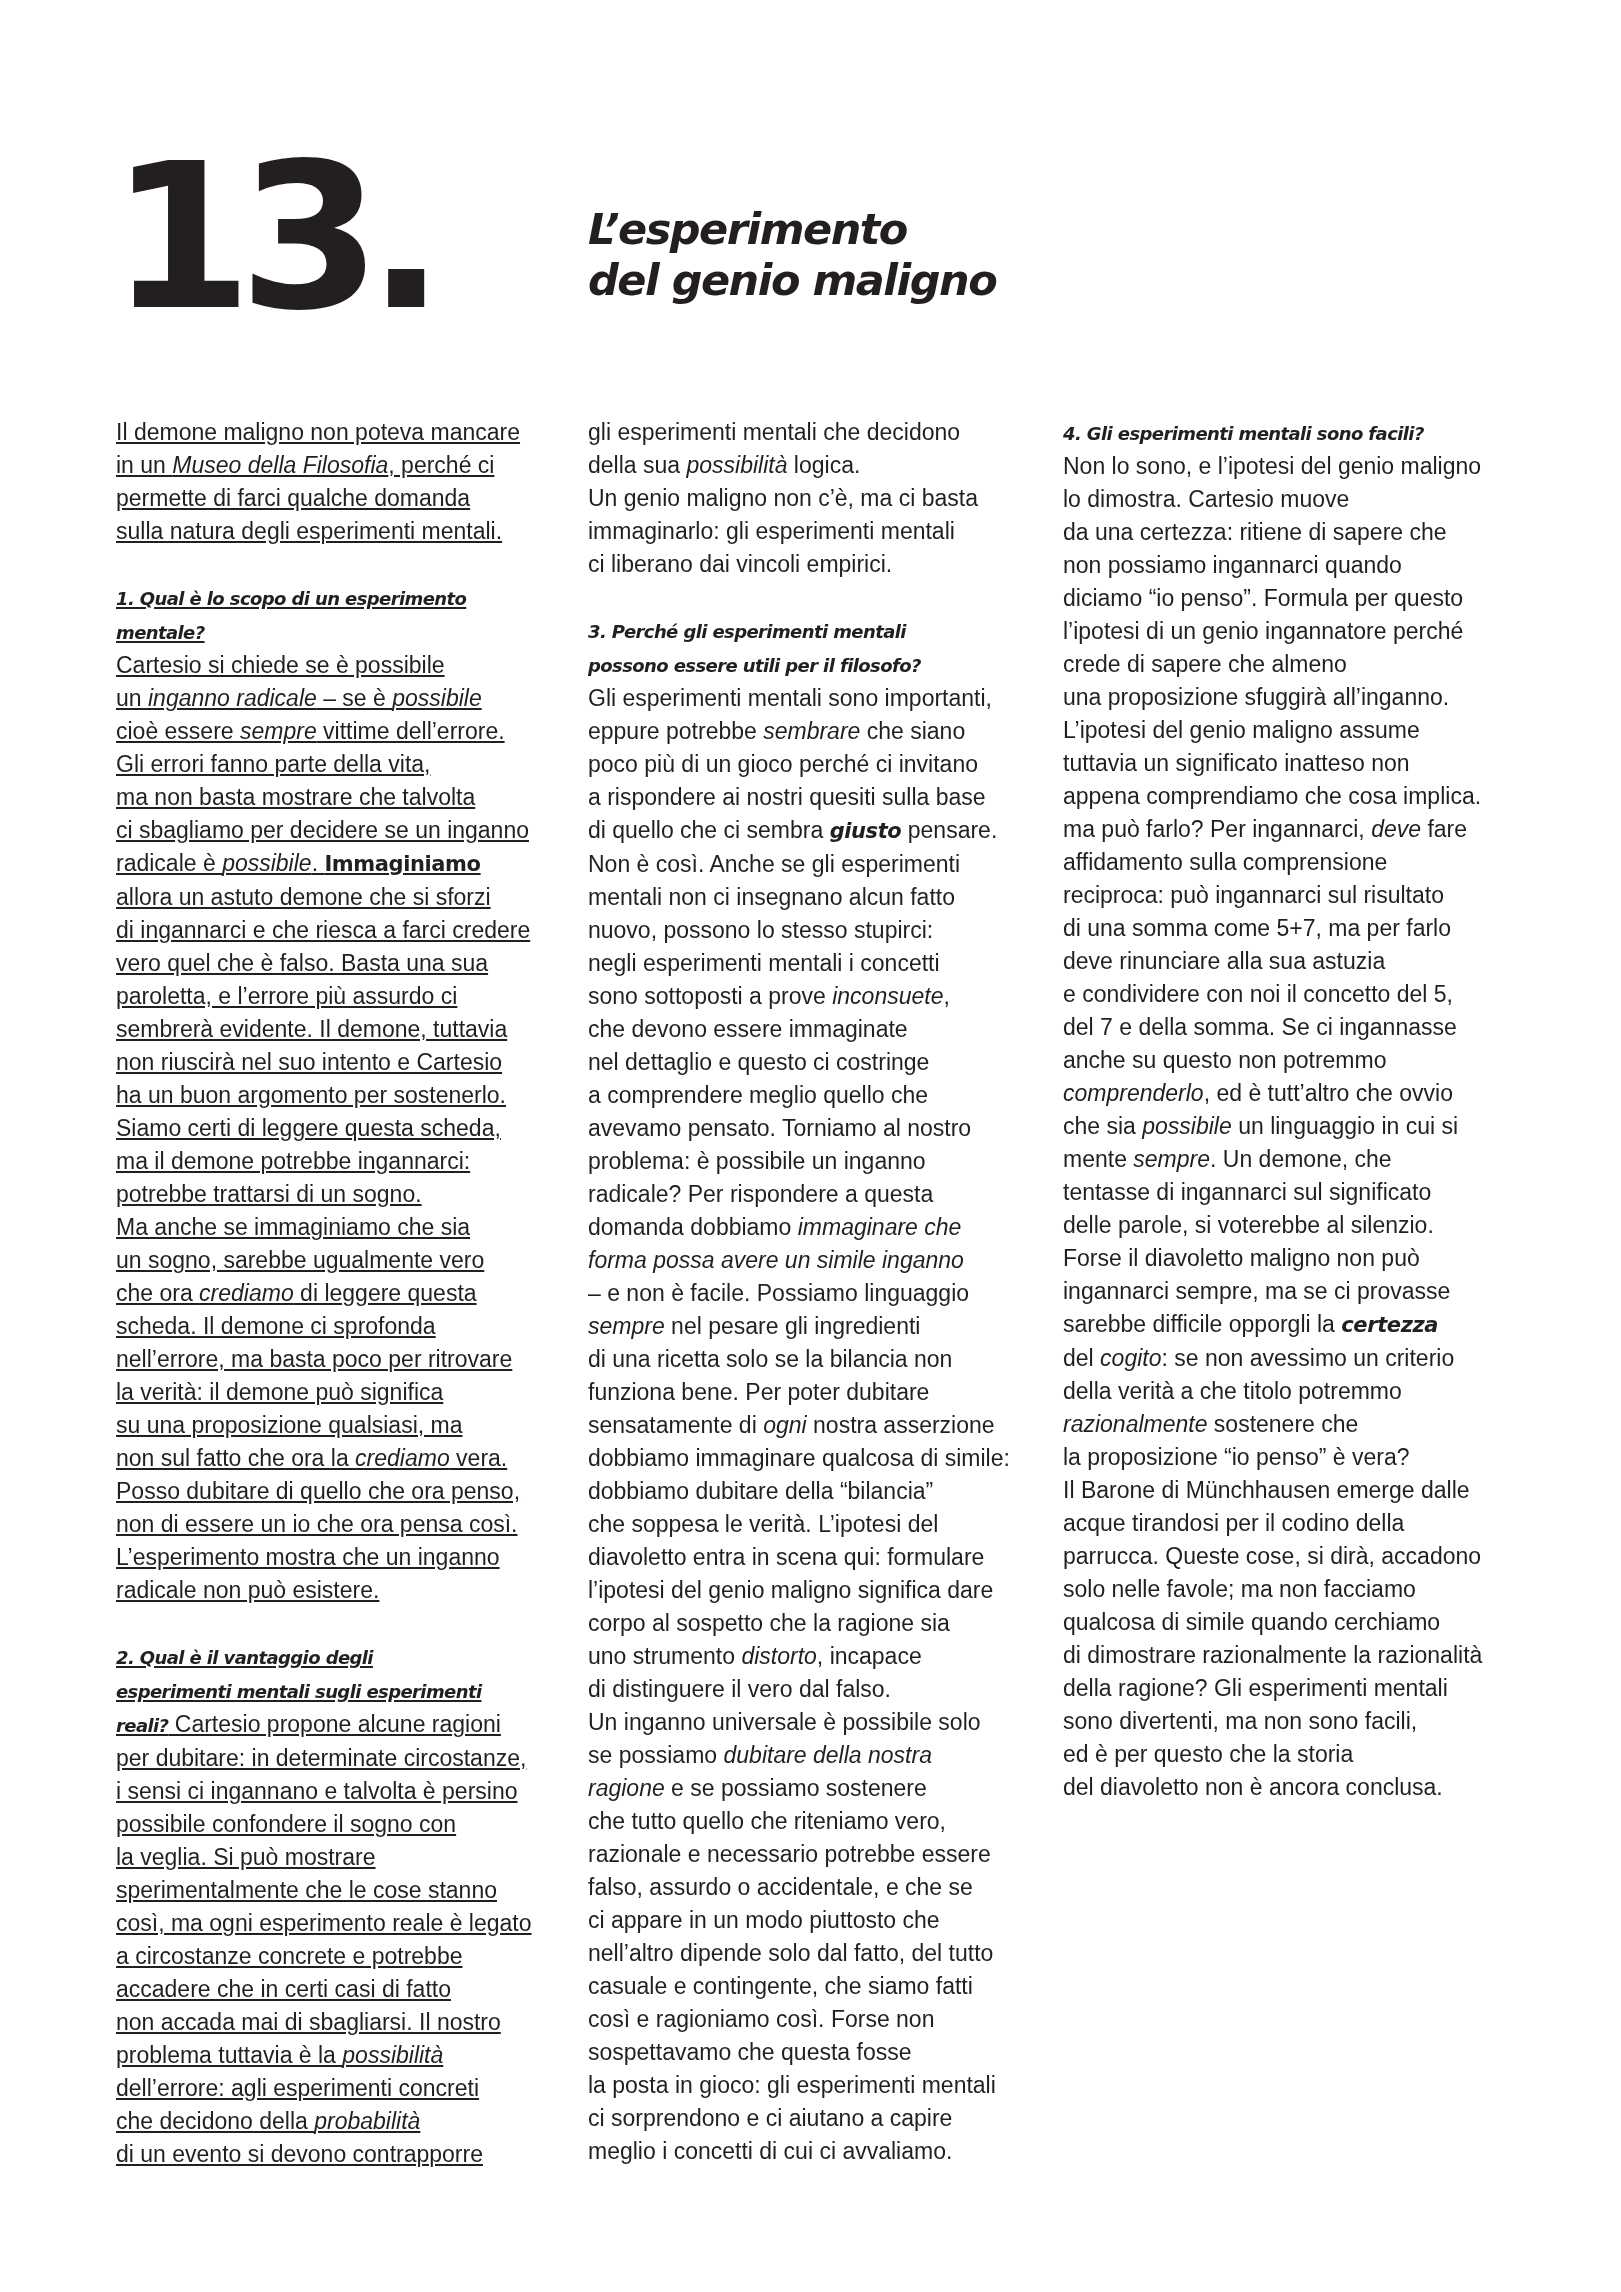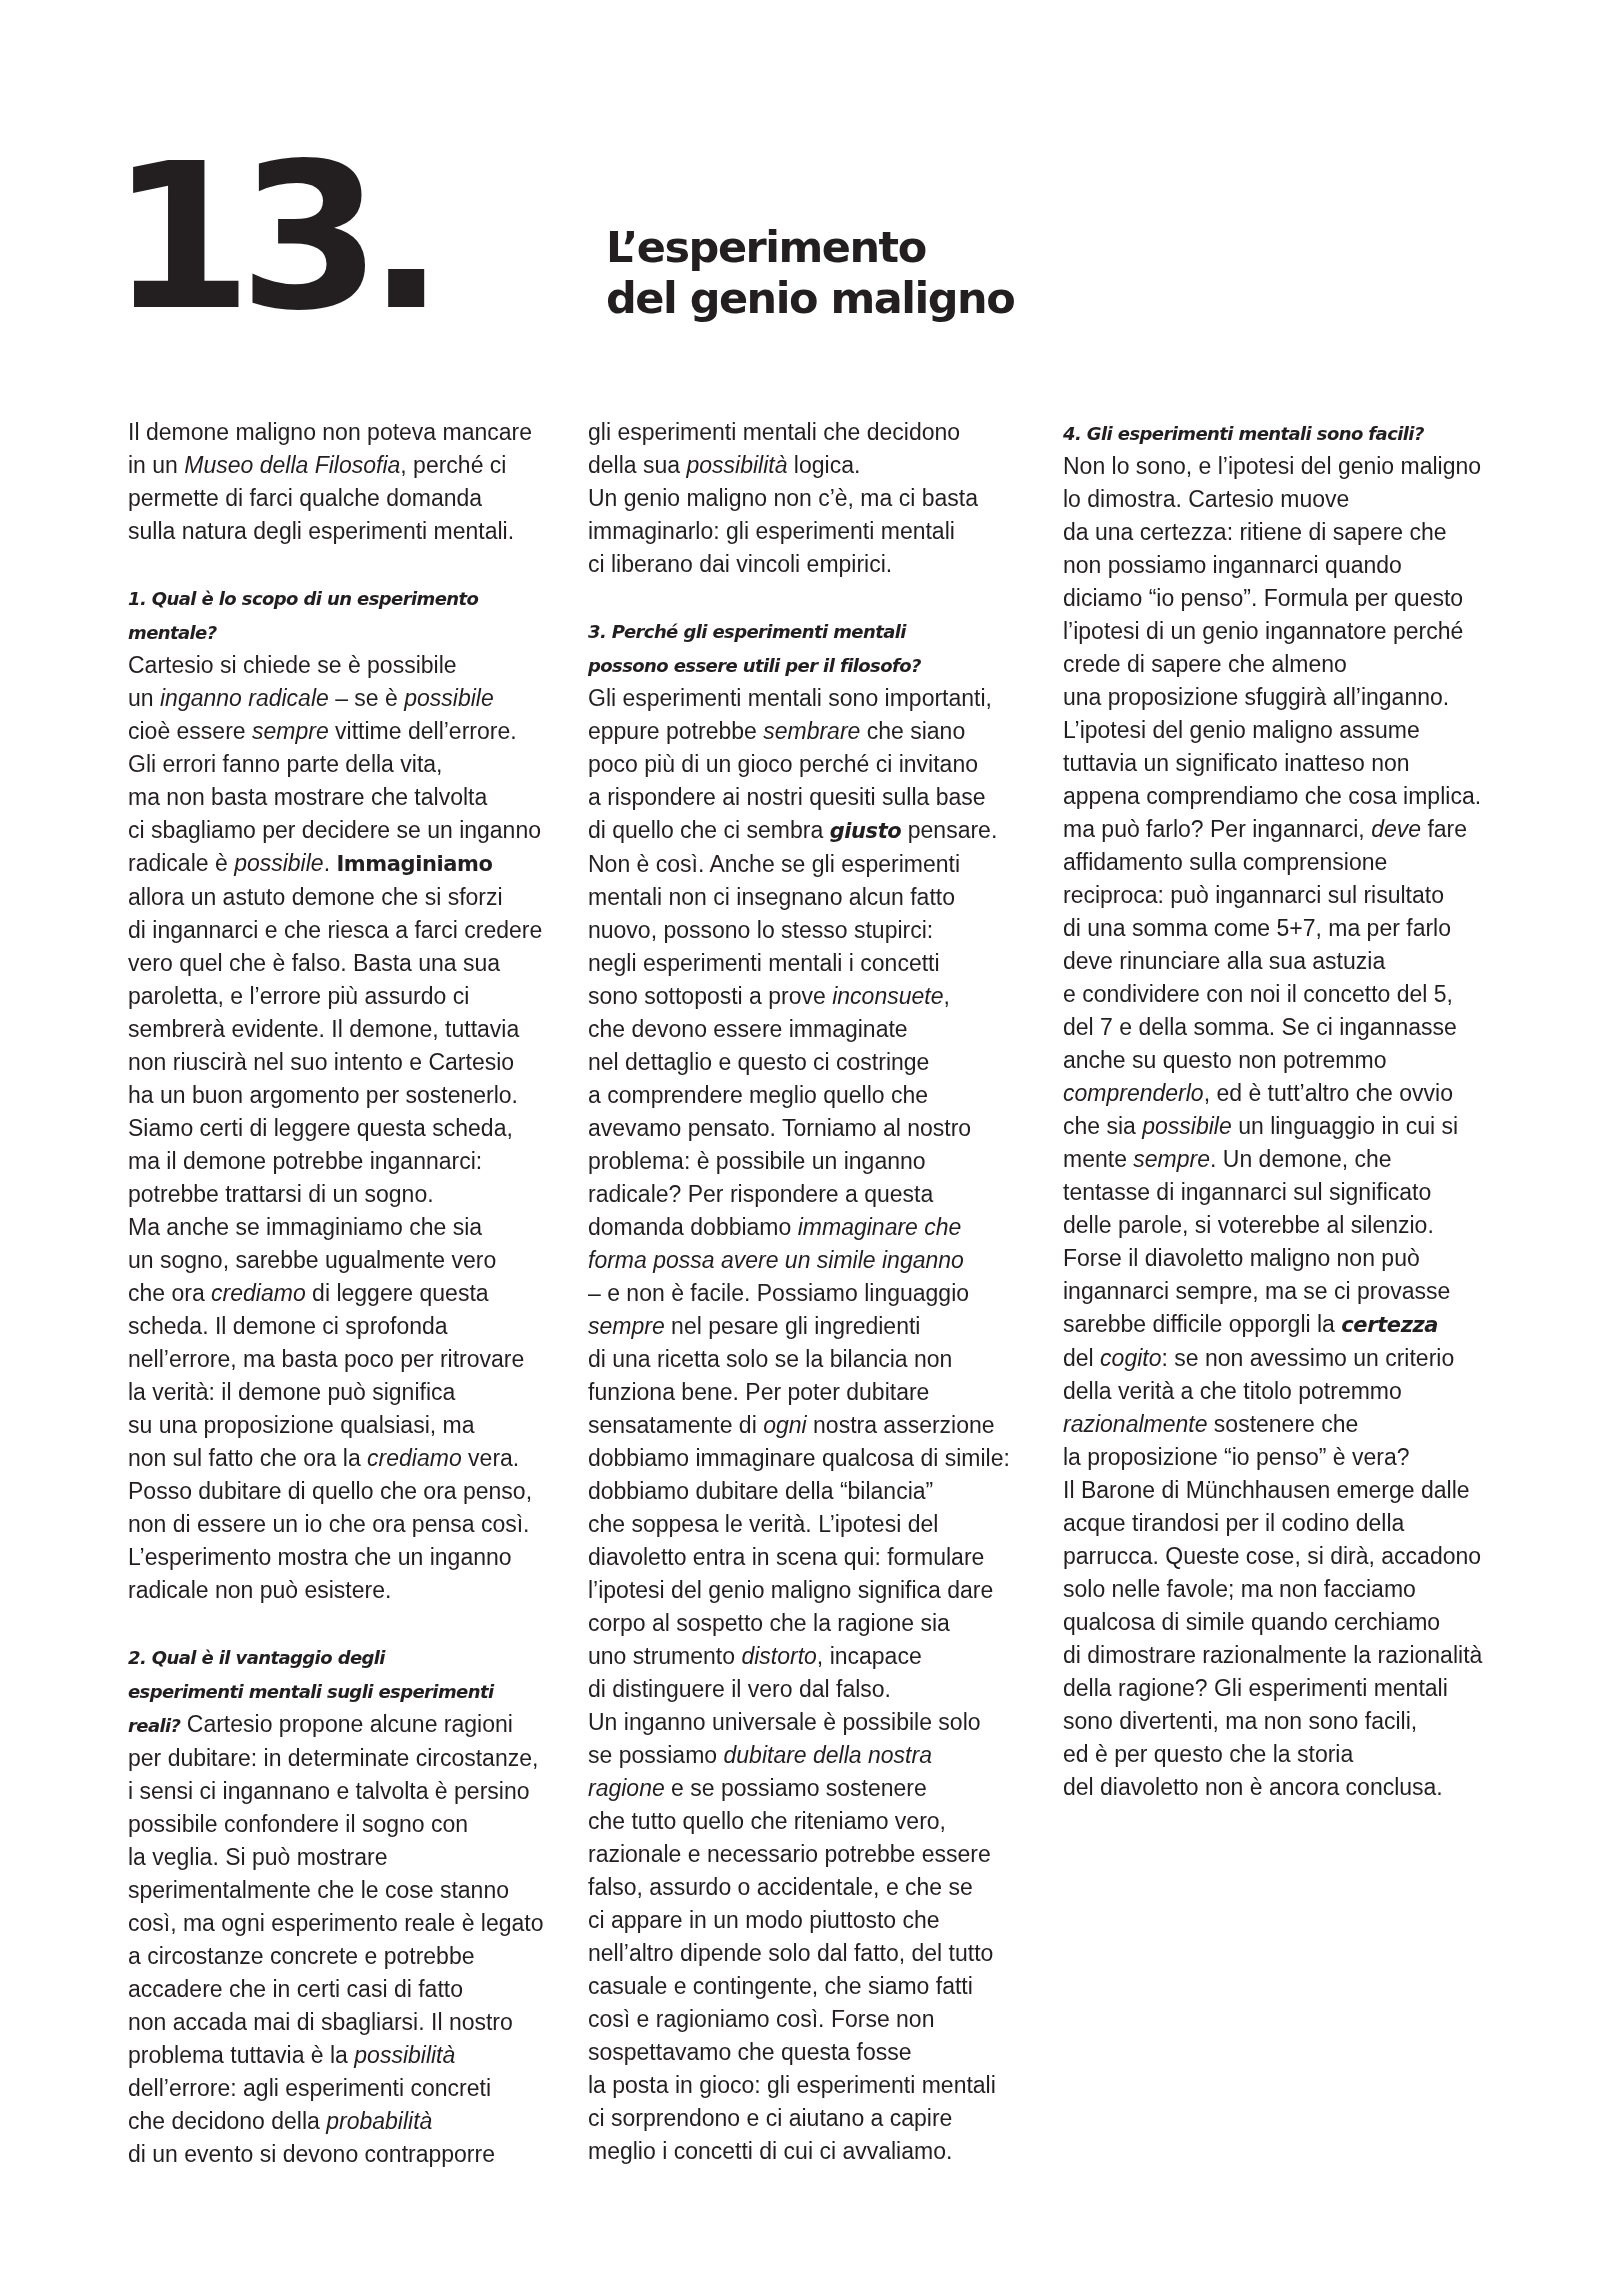--- a/index.html
+++ b/index.html
@@ -13,36 +13,36 @@
   .chapter-title {
     position: absolute; left: 588px; top: 204px;
     font-family: "DejaVu Sans", sans-serif; font-weight: bold;
     font-size: 43px; line-height: 51px; letter-spacing: -1.5px; color: #231f20;
   }
   .chapter-title span { display: block; }
   .col {
     position: absolute; top: 416px; width: 461px;
     font-size: 23px; line-height: 33px; color: #231f20;
   }
-  .col-1 { left: 128px; }
+  .col-1 { left: 116px; text-decoration: underline; }
   .col-2 { left: 588px; }
   .col-3 { left: 1063px; }
   .line { display: block; white-space: nowrap; }
   .gap { display: block; height: 33px; }
   .q { font-family: "DejaVu Sans", sans-serif; font-weight: bold; font-style: italic; font-size: 18px; letter-spacing: -0.6px; }
   .i { font-style: italic; }
   .b { font-family: "DejaVu Sans", sans-serif; font-weight: bold; font-size: 21px; letter-spacing: -0.4px; }
   .bi { font-family: "DejaVu Sans", sans-serif; font-weight: bold; font-style: italic; font-size: 21px; letter-spacing: -0.4px; }
 </style>
 </head>
 <body>
 
 <div class="chapter-number">13.</div>
 
-<h1 class="chapter-title" style="margin:18px;">
+<h1 class="chapter-title" style="margin:0;font-style:italic;">
   <span>L’esperimento</span>
   <span>del genio maligno</span>
 </h1>
 
 <div class="col col-1">
     <span class="line"><span>Il demone maligno non poteva mancare</span></span>
     <span class="line"><span>in un </span><span class="i">Museo della Filosofia</span><span>, perché ci</span></span>
     <span class="line"><span>permette di farci qualche domanda</span></span>
     <span class="line"><span>sulla natura degli esperimenti mentali.</span></span>
     <span class="gap"></span>

